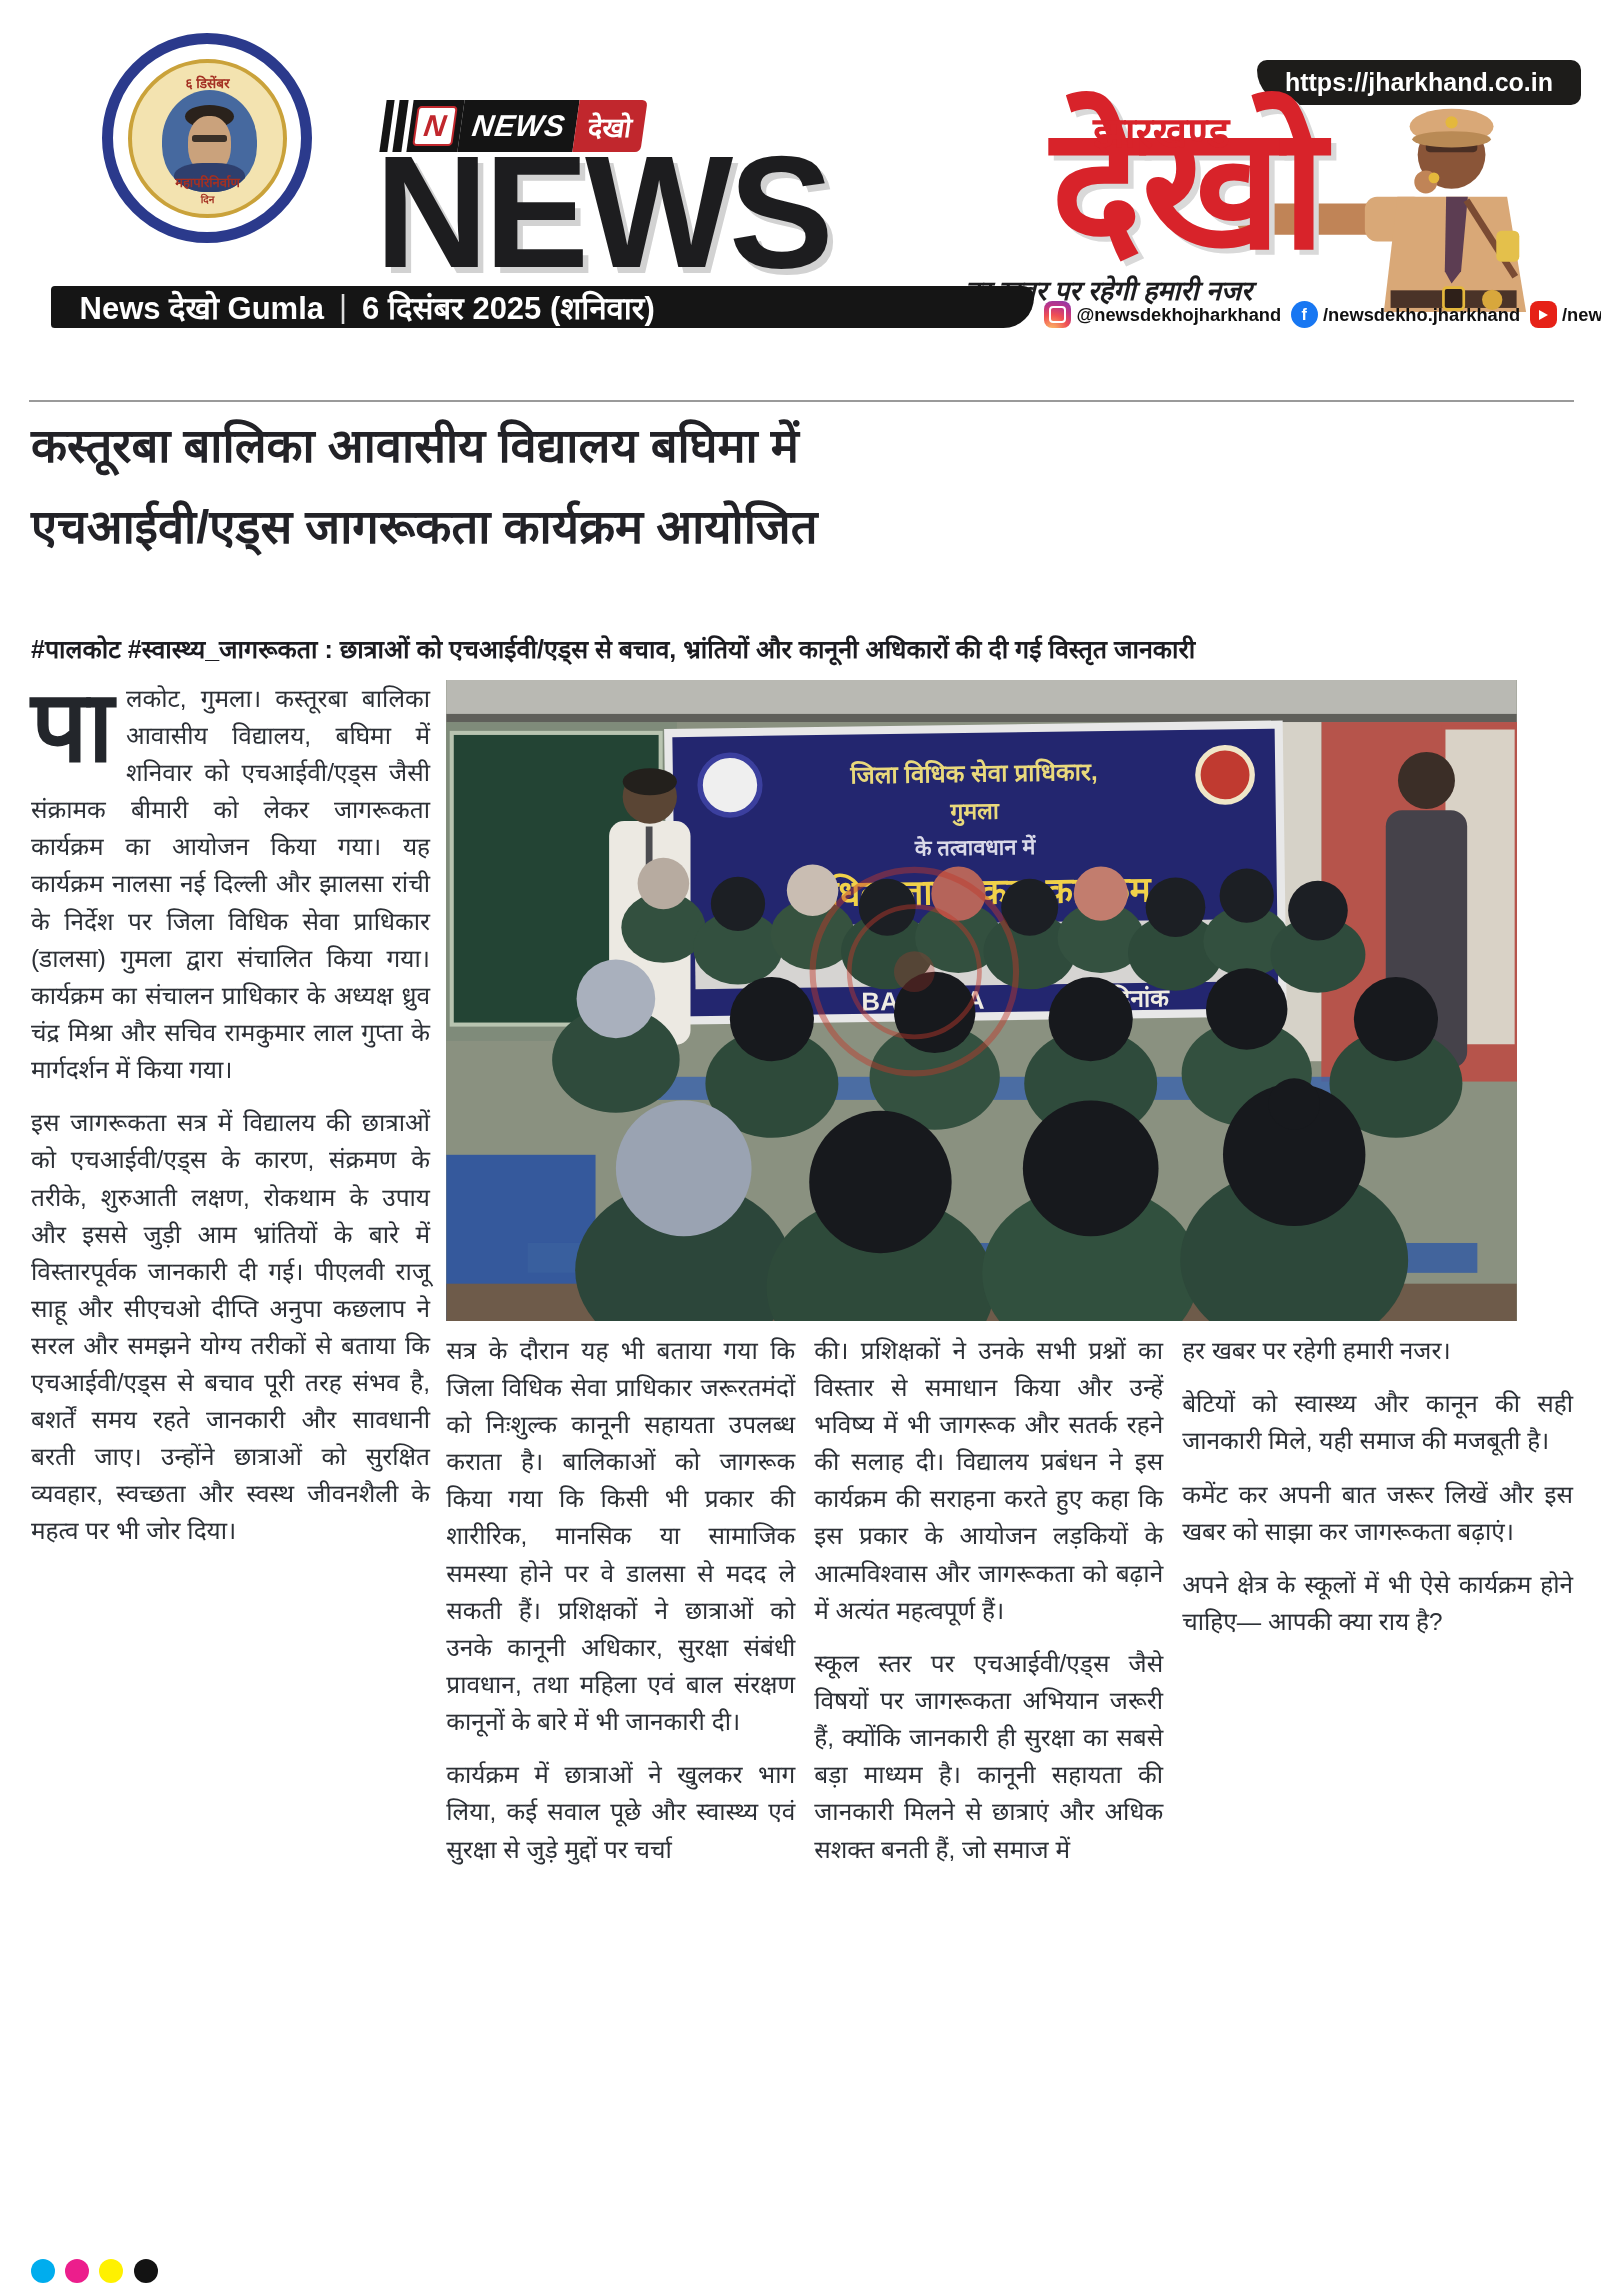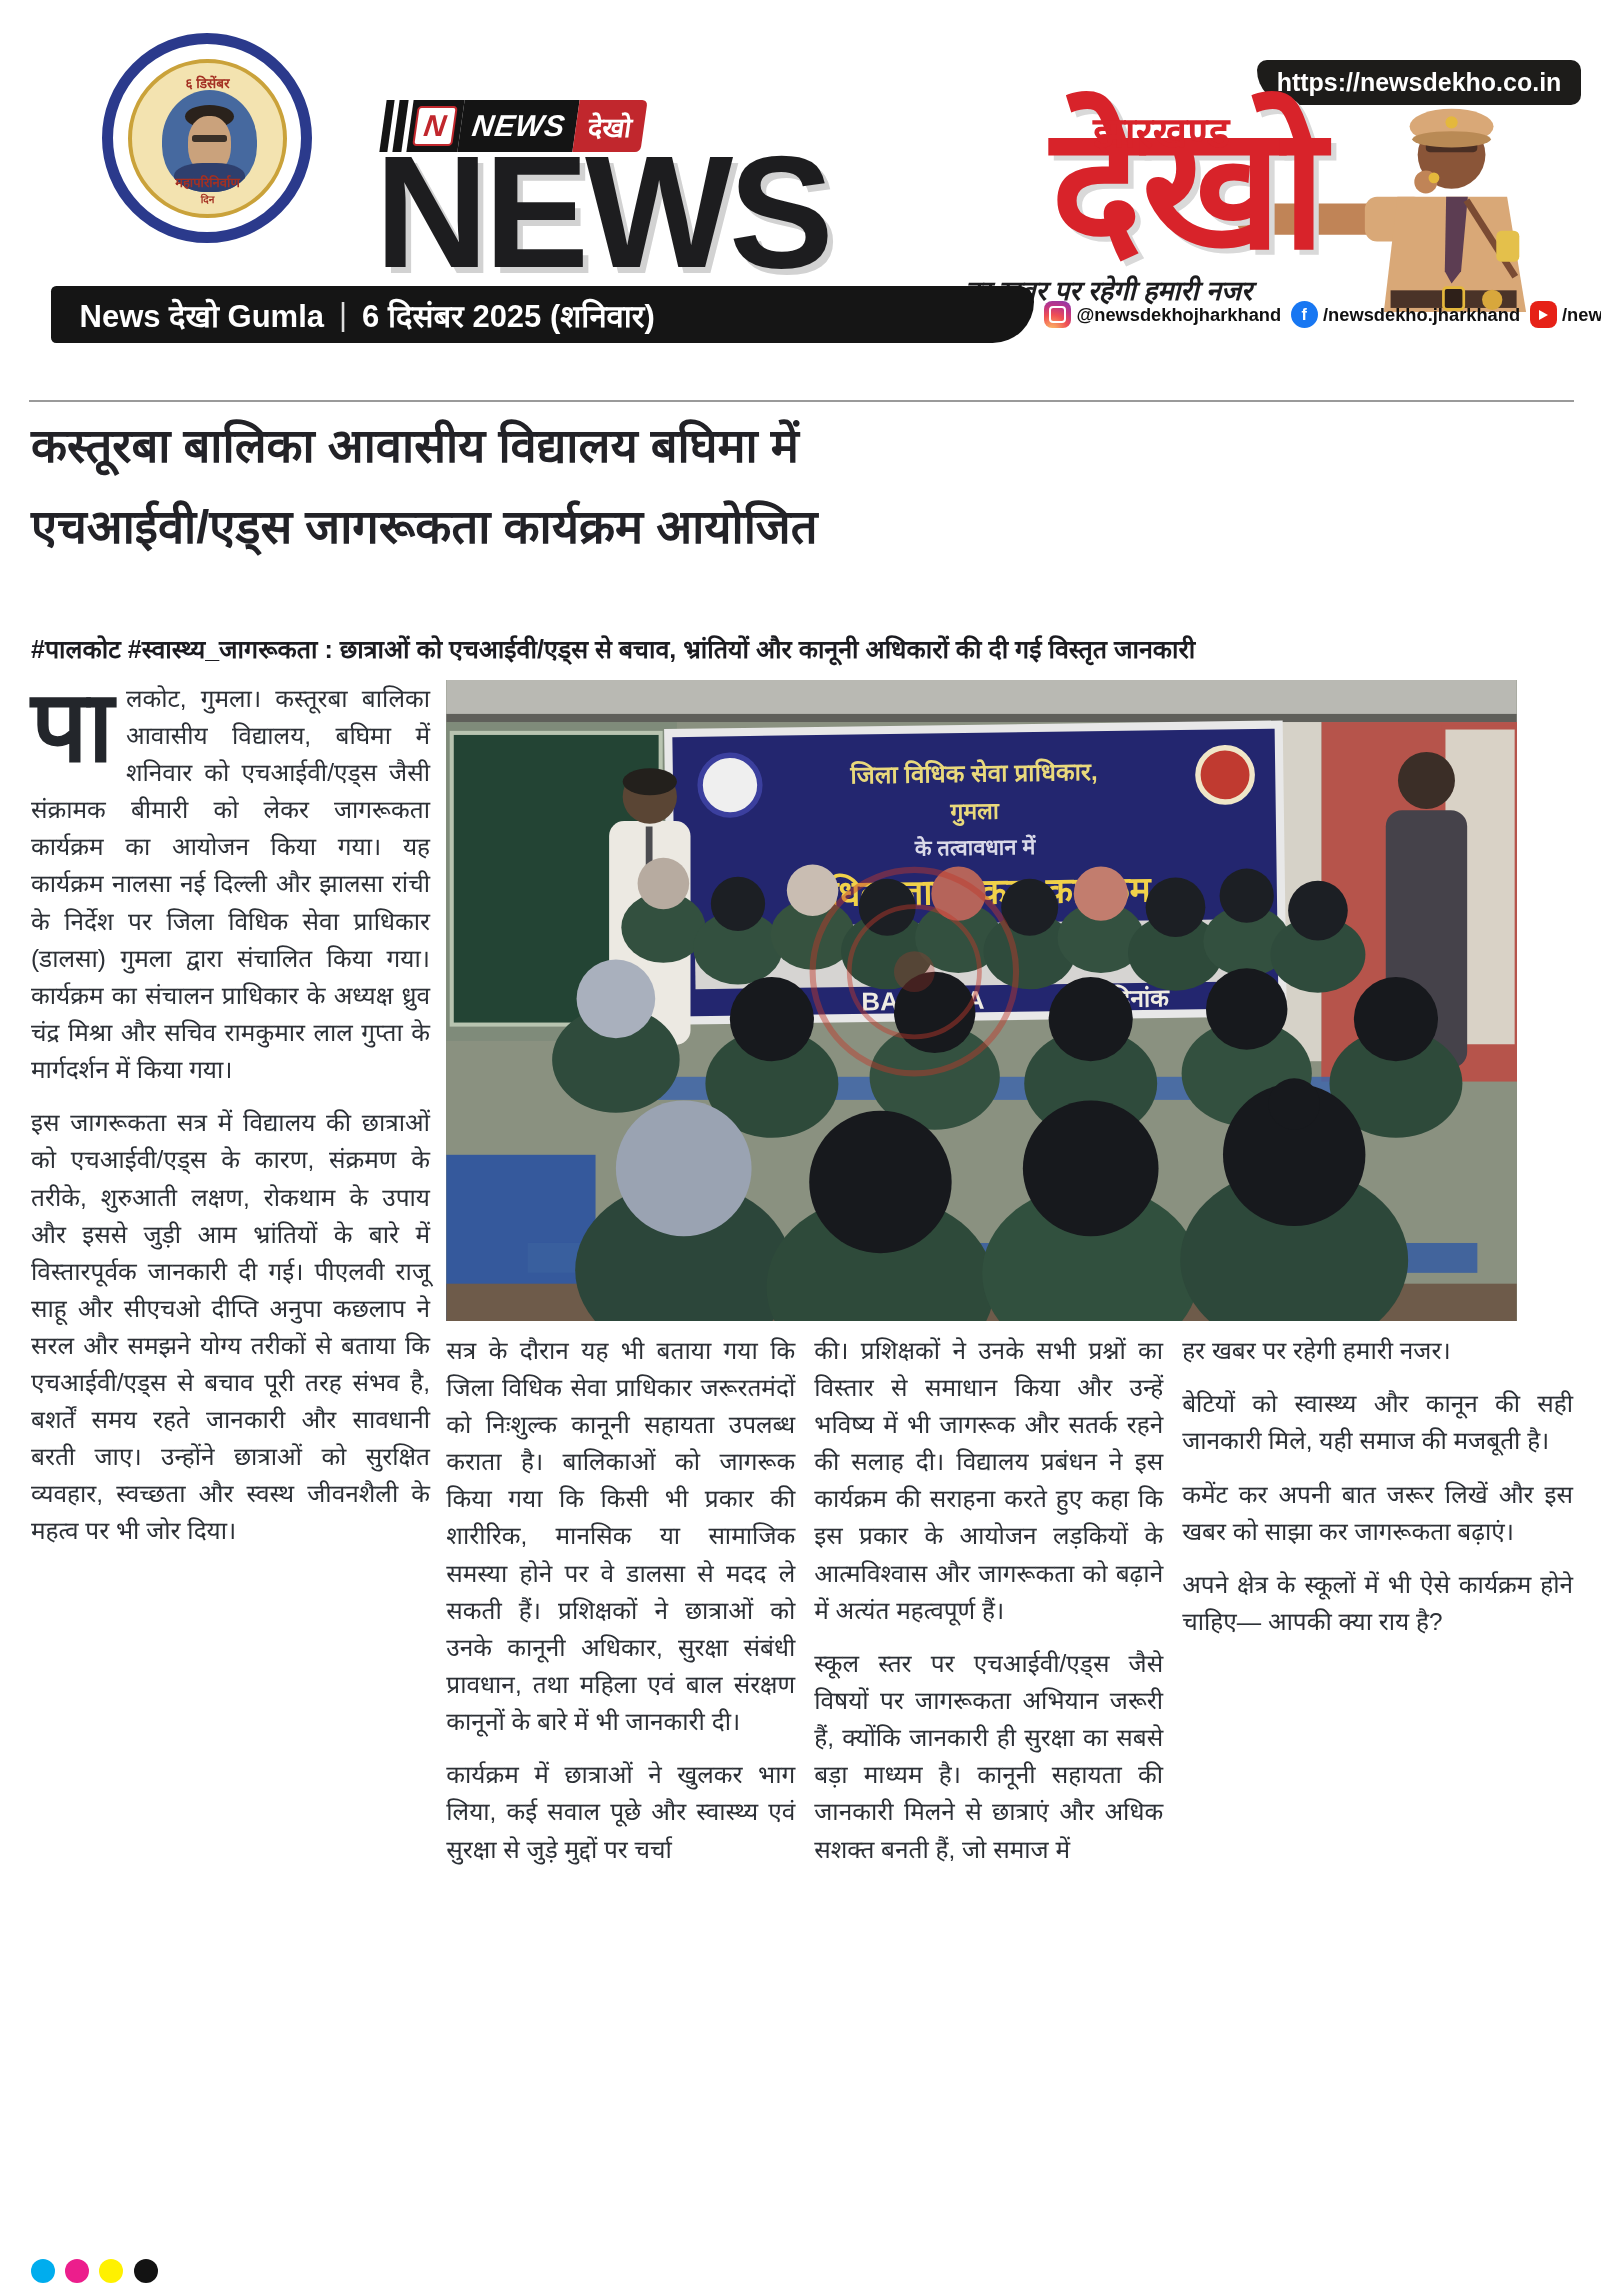--- a/index.html
+++ b/index.html
@@ -42,21 +42,21 @@
          color:#d8232a;text-shadow:5.4px 5.4px 0 #d9d9d9;z-index:2;}
   .logo-tagline{position:absolute;left:965px;top:271px;font-size:27px;font-weight:800;
          font-style:italic;color:#1d1d1f;z-index:4;}
 
   .web-banner{position:absolute;left:1257px;top:60px;width:324px;height:45px;background:#1d1c1a;
          border-radius:12.2px 12.2px 12.2px 43px;color:#ffffff;font-size:25px;font-weight:800;
          display:flex;align-items:center;justify-content:center;z-index:1;}
   .police-svg{position:absolute;left:1222px;top:102px;z-index:0;}
 
   
-  .datebar{position:absolute;left:51px;top:286px;width:983px;height:57px;background:#151515;
+  .datebar{position:absolute;left:51px;top:286px;width:983px;height:42px;background:#151515;
          border-radius:6.8px 20.4px 54px 6.8px;display:flex;align-items:center;padding-left:28.5px;
          box-sizing:border-box;color:#ffffff;font-size:31px;font-weight:800;gap:15px;z-index:5;}
   .datebar .sep{font-weight:400;color:#dddddd;}
   .social-row{position:absolute;left:1044px;top:301px;width:543px;display:flex;align-items:center;
          gap:9.5px;font-size:18.3px;font-weight:800;color:#111111;z-index:5;white-space:nowrap;}
   .s-item{display:flex;align-items:center;gap:5.4px;text-align:right;}
   .s-icon{width:27px;height:27px;border-radius:50%;display:flex;align-items:center;justify-content:center;
          color:#ffffff;font-size:16.3px;font-weight:900;flex:0 0 auto;}
   .s-icon.ig{background:radial-gradient(circle at 30% 110%,#fdc468,#f05053 45%,#c13584 70%,#833ab4);border-radius:8.1px;}
   .s-icon.ig::before{content:"";width:12.2px;height:12.2px;border:2px solid #fff;border-radius:4.1px;}
@@ -114,21 +114,21 @@
       </div>
       <div class="mini-news">NEWS</div>
       <div class="mini-dekho">देखो</div>
     </div>
 
     <div class="logo-news">NEWS</div>
     <div class="logo-state">झारखण्ड</div>
     <div class="logo-dekho">देखो</div>
     <div class="logo-tagline">हर खबर पर रहेगी हमारी नजर</div>
 
-    <div class="web-banner">https://newsdekho.co.in</div>
+    <div class="web-banner">https://jharkhand.co.in</div>
 
     <svg class="police-svg" width="367" height="210" viewBox="0 0 540 310">
       <rect x="20" y="150" width="230" height="46" rx="23" fill="#c08457"></rect>
       <rect x="210" y="140" width="90" height="66" rx="18" fill="#d9a877"></rect>
       <path d="M258 140 L420 140 L448 310 L238 310 Z" fill="#d9a877"></path>
       <circle cx="338" cy="78" r="50" fill="#8a5538"></circle>
       <rect x="300" y="58" width="76" height="16" rx="6" fill="#4a2f24"></rect>
       <ellipse cx="338" cy="36" rx="62" ry="26" fill="#d9a877"></ellipse>
       <ellipse cx="338" cy="55" rx="58" ry="12" fill="#b98a55"></ellipse>
       <circle cx="338" cy="30" r="9" fill="#e4b83c"></circle>

